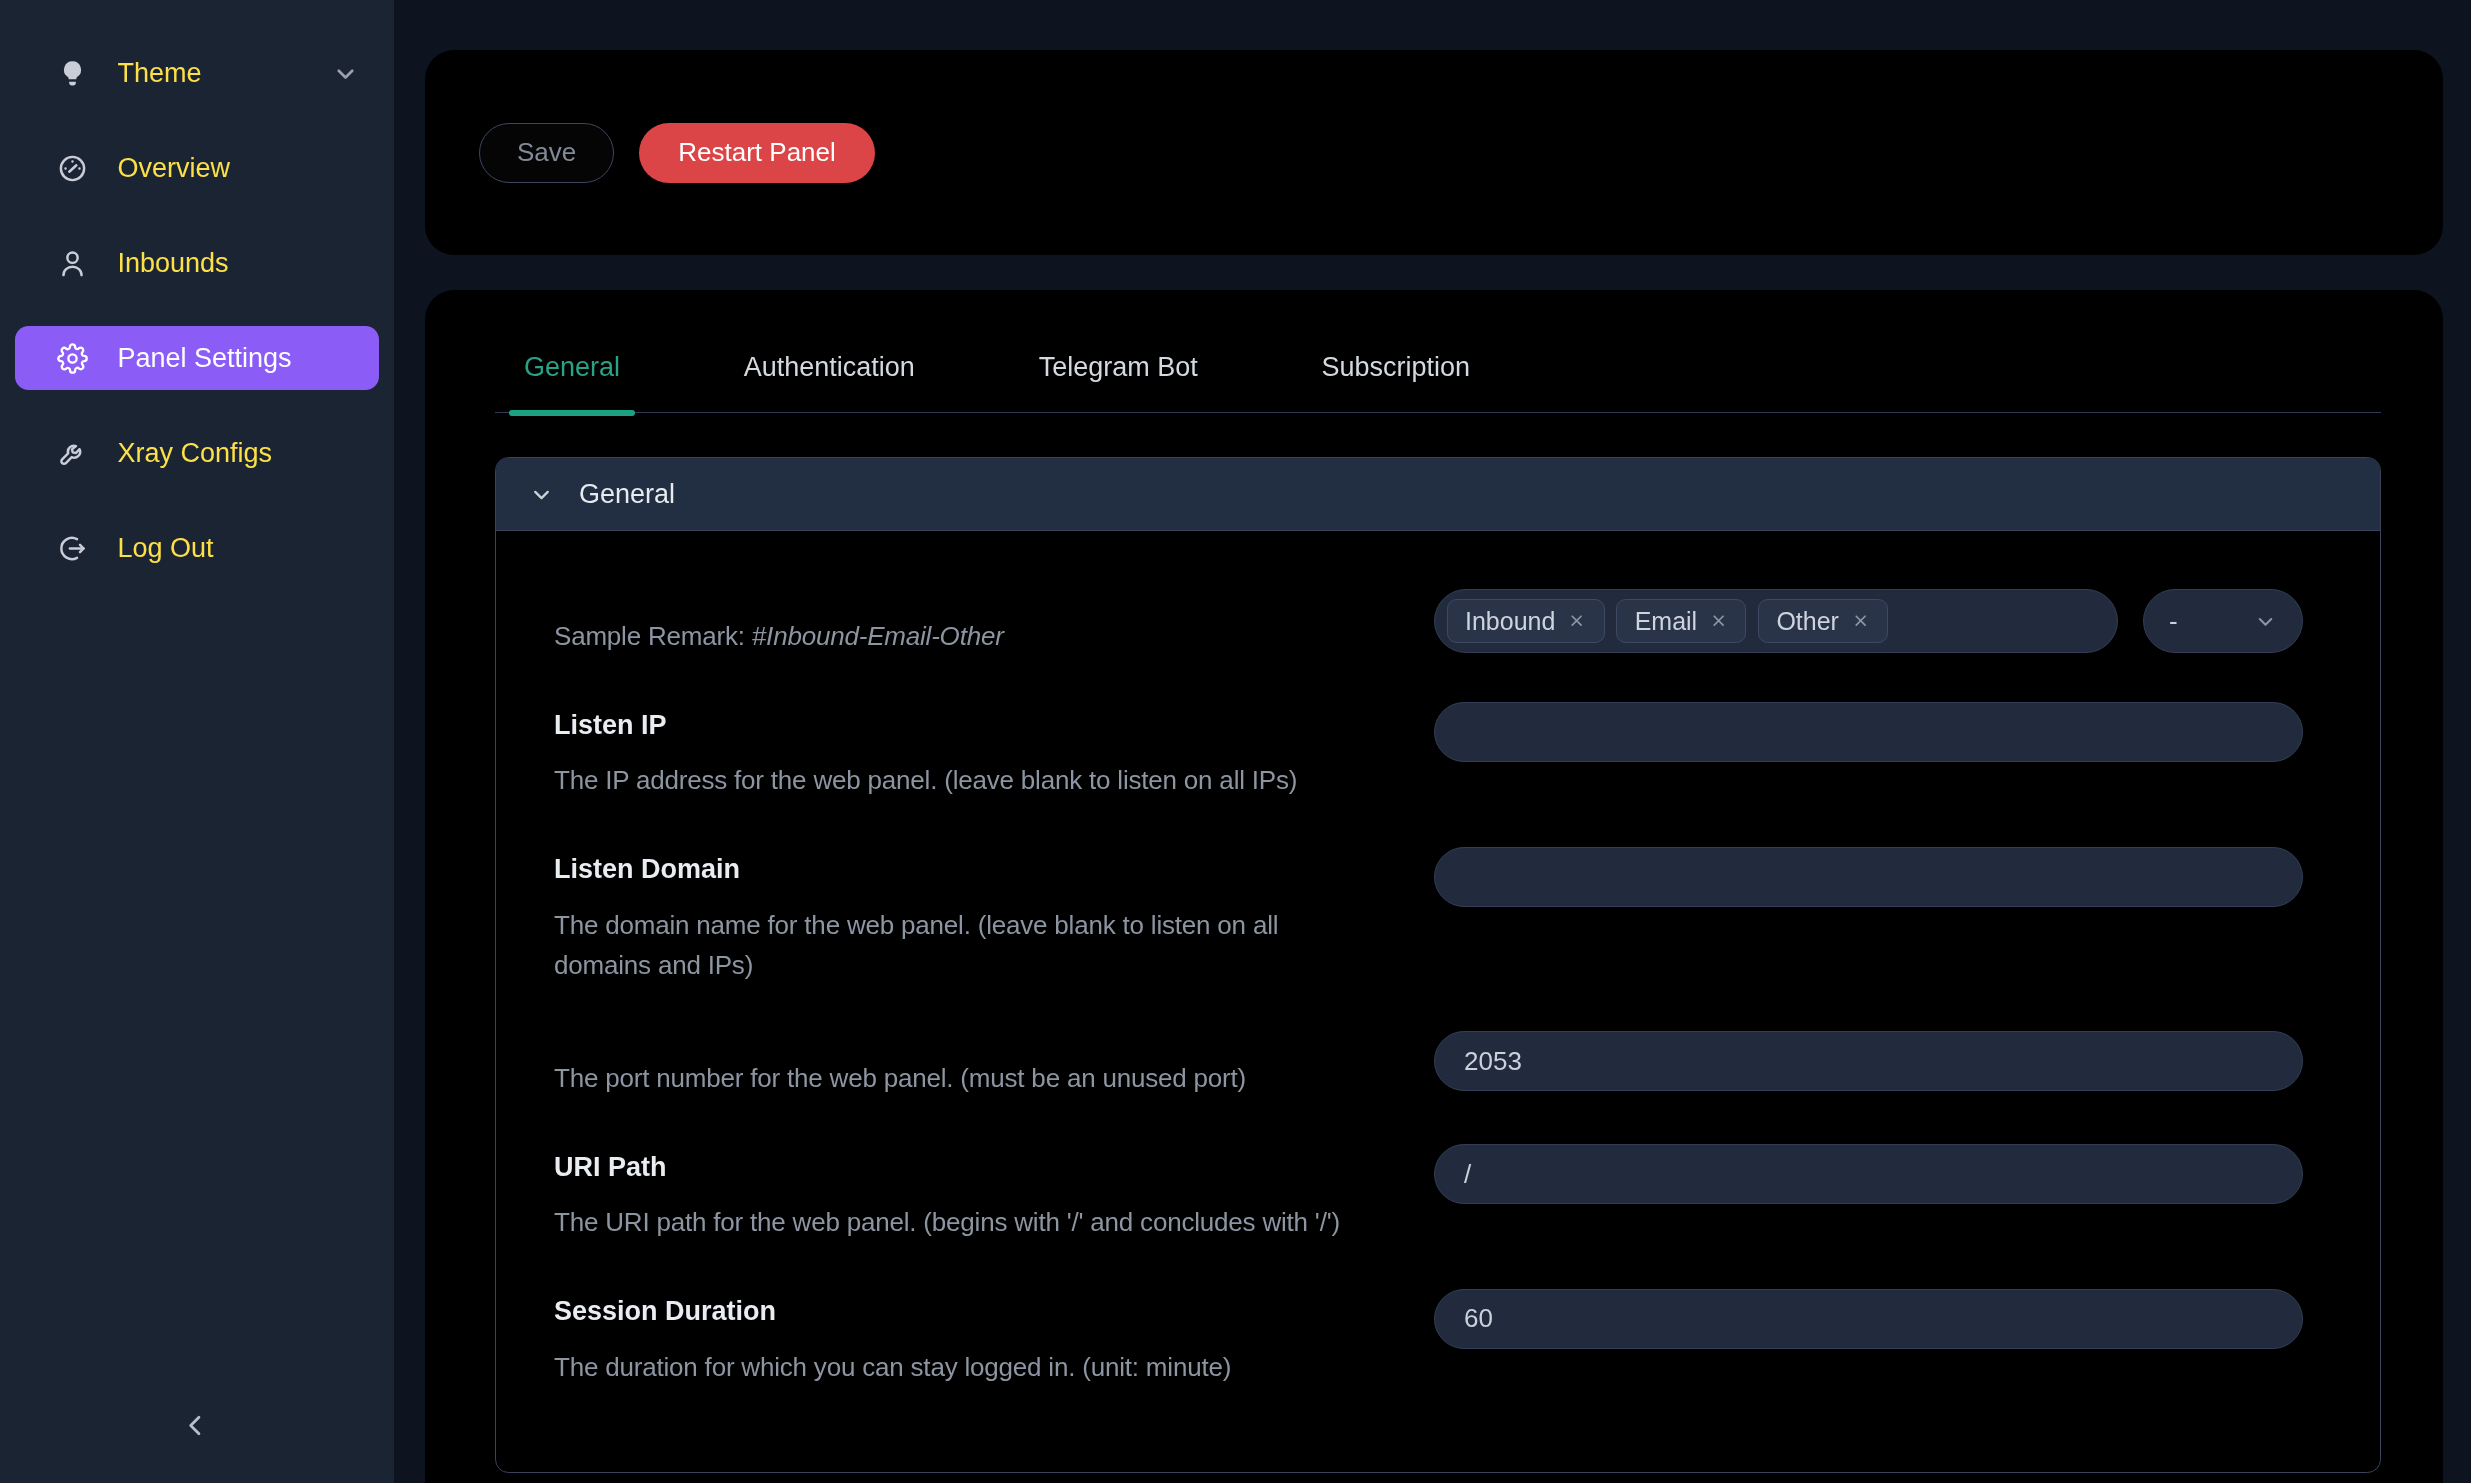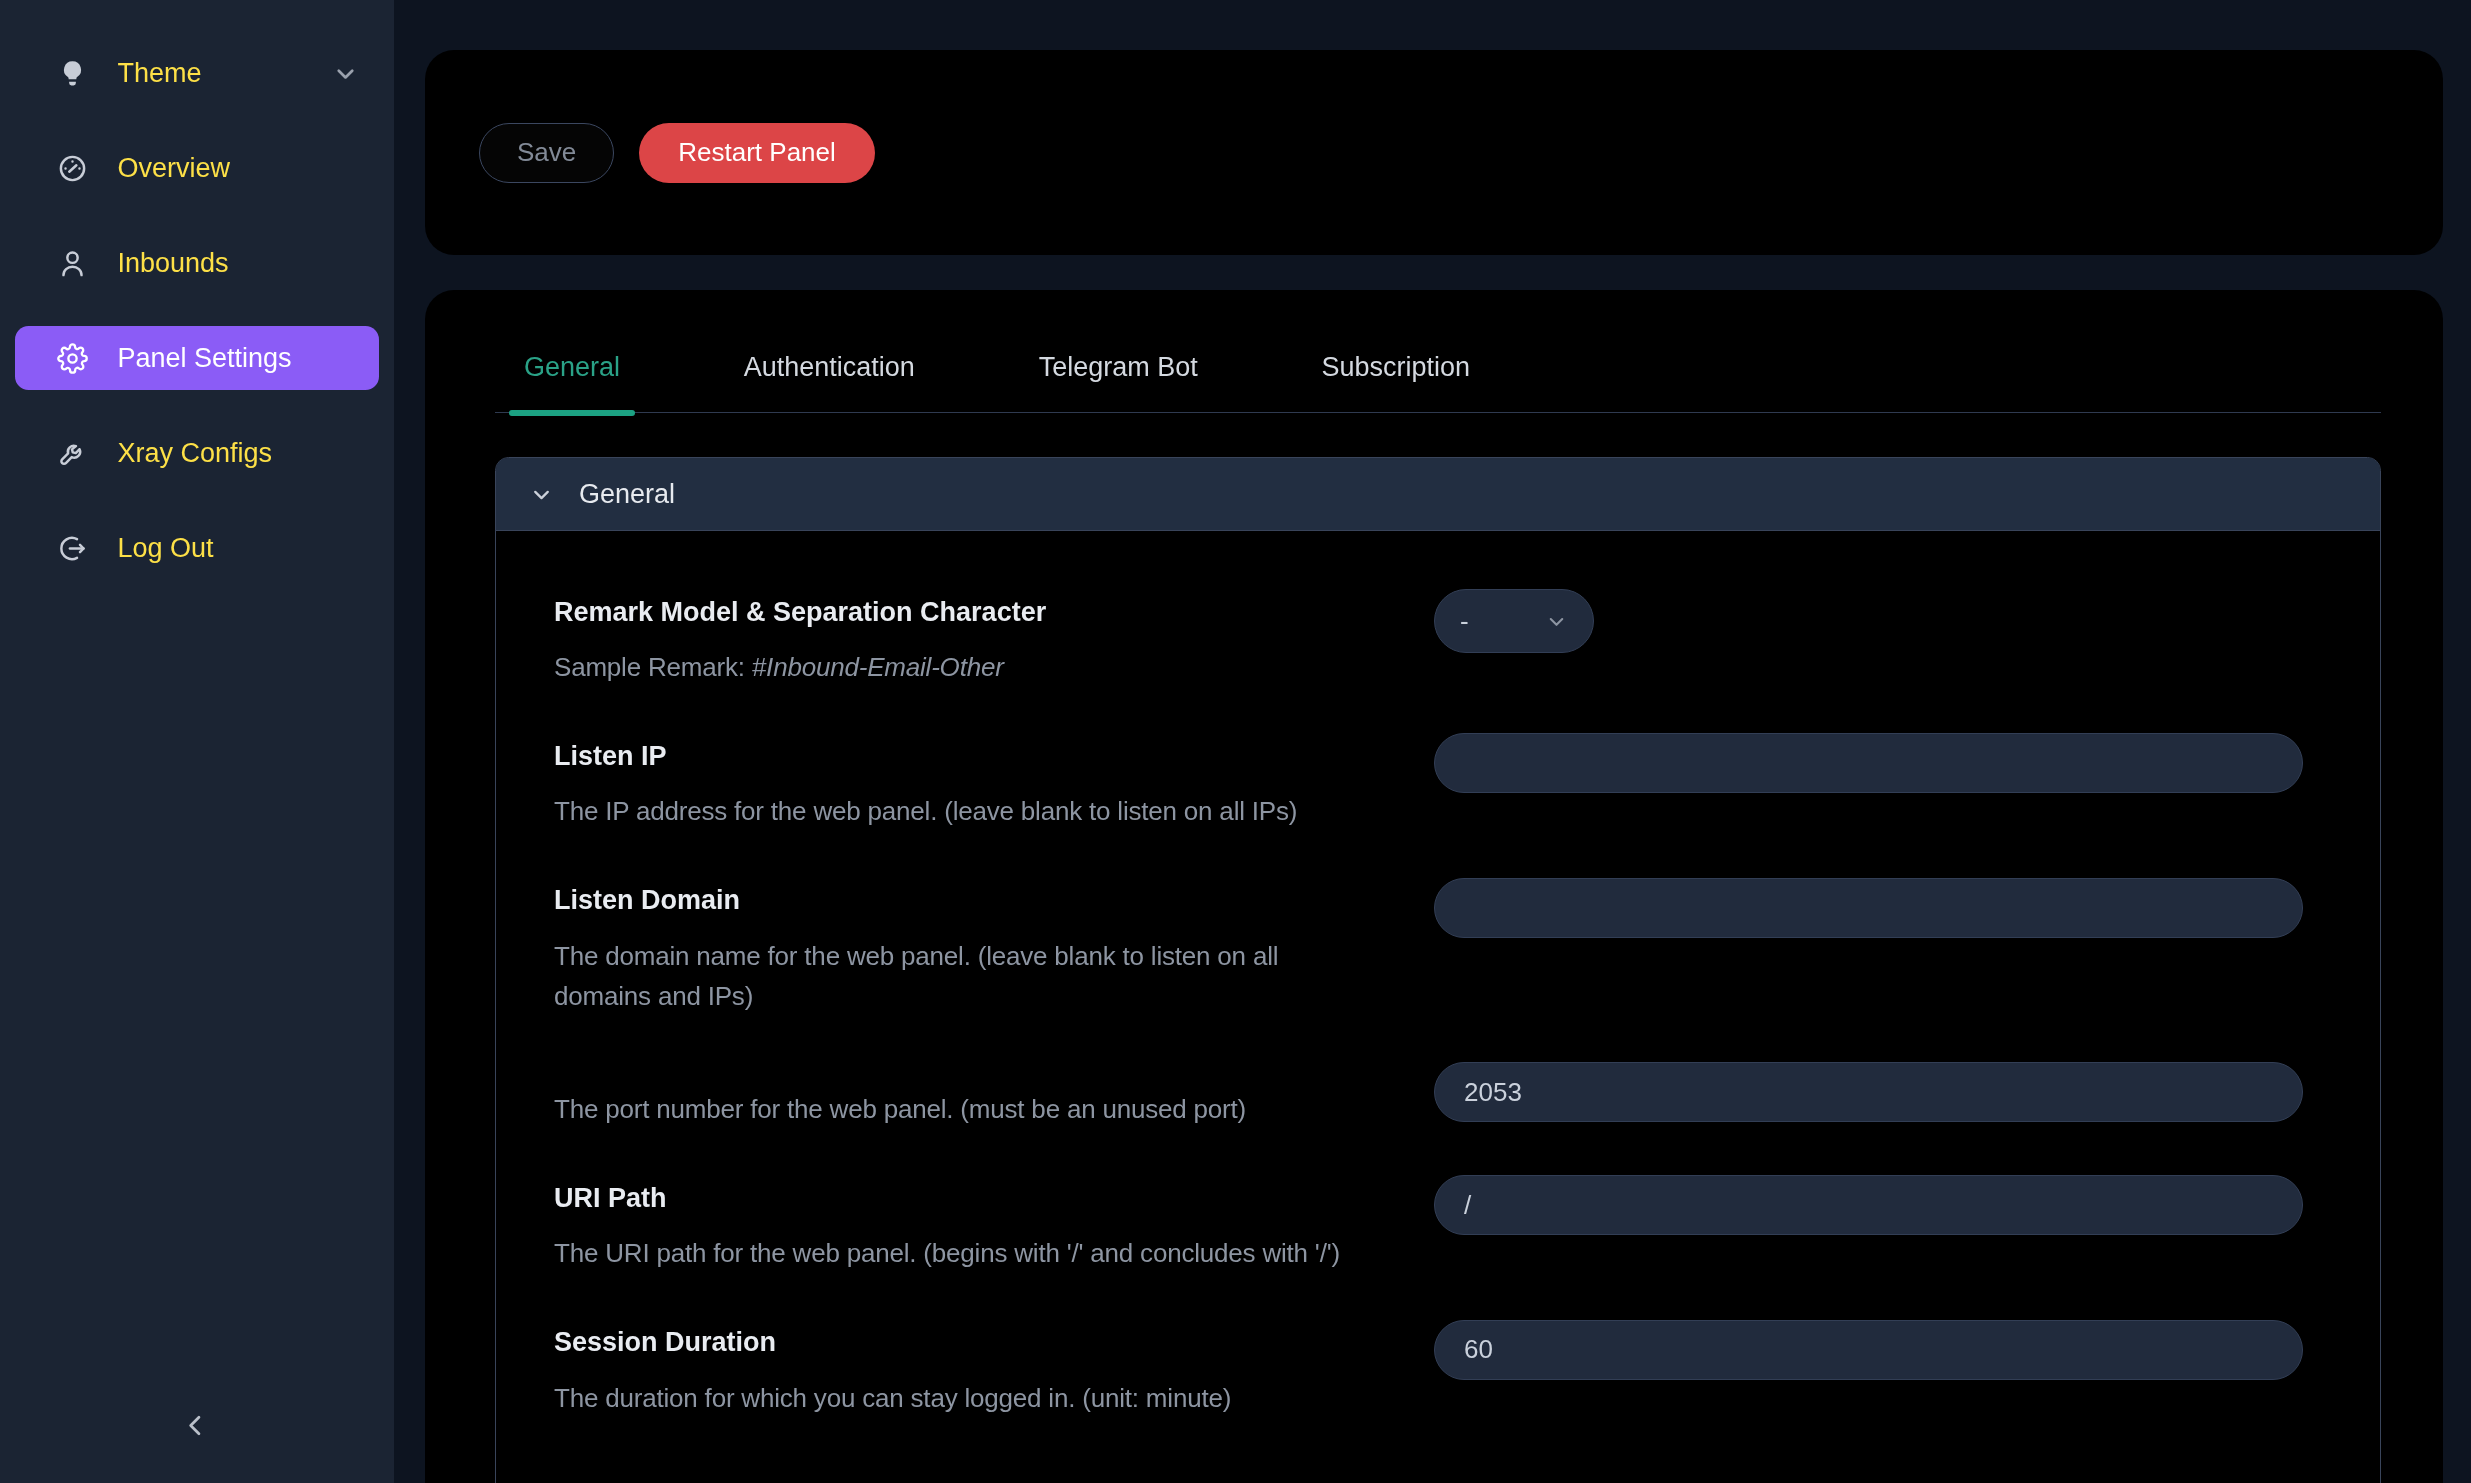--- a/index.html
+++ b/index.html
@@ -227,24 +227,49 @@
               <path d="M6 9.5l6 6 6-6"></path>
             </svg>
         </span>
         <span class="collapse-title">General</span>
       </div>
 
       <div class="collapse-body">
 
         <div class="form-row">
           <div class="label-col">
-            <div class="field-label">Remark Model &amp; Separation Character</div>
             <div class="field-desc"><span>Sample Remark: </span><span class="italic">#Inbound-Email-Other</span></div>
           </div>
           <div class="field-col tags-row">
+            <div class="tag-select">
+              <span class="tag">
+                <span>Inbound</span>
+                <span class="tag-close">
+                  <svg viewBox="0 0 24 24" width="19.3" height="19.3" fill="none" stroke="currentColor" stroke-width="2.1" stroke-linecap="round">
+                      <path d="M6.5 6.5l11 11M17.5 6.5l-11 11"></path>
+                    </svg>
+                </span>
+              </span>
+              <span class="tag">
+                <span>Email</span>
+                <span class="tag-close">
+                  <svg viewBox="0 0 24 24" width="19.3" height="19.3" fill="none" stroke="currentColor" stroke-width="2.1" stroke-linecap="round">
+                      <path d="M6.5 6.5l11 11M17.5 6.5l-11 11"></path>
+                    </svg>
+                </span>
+              </span>
+              <span class="tag">
+                <span>Other</span>
+                <span class="tag-close">
+                  <svg viewBox="0 0 24 24" width="19.3" height="19.3" fill="none" stroke="currentColor" stroke-width="2.1" stroke-linecap="round">
+                      <path d="M6.5 6.5l11 11M17.5 6.5l-11 11"></path>
+                    </svg>
+                </span>
+              </span>
+            </div>
             <div class="sep-select">
               <span>-</span>
               <span class="chev">
                 <svg viewBox="0 0 24 24" width="23" height="23" fill="none" stroke="currentColor" stroke-width="2.2" stroke-linecap="round" stroke-linejoin="round">
                     <path d="M6 9.5l6 6 6-6"></path>
                   </svg>
               </span>
             </div>
           </div>
         </div>

